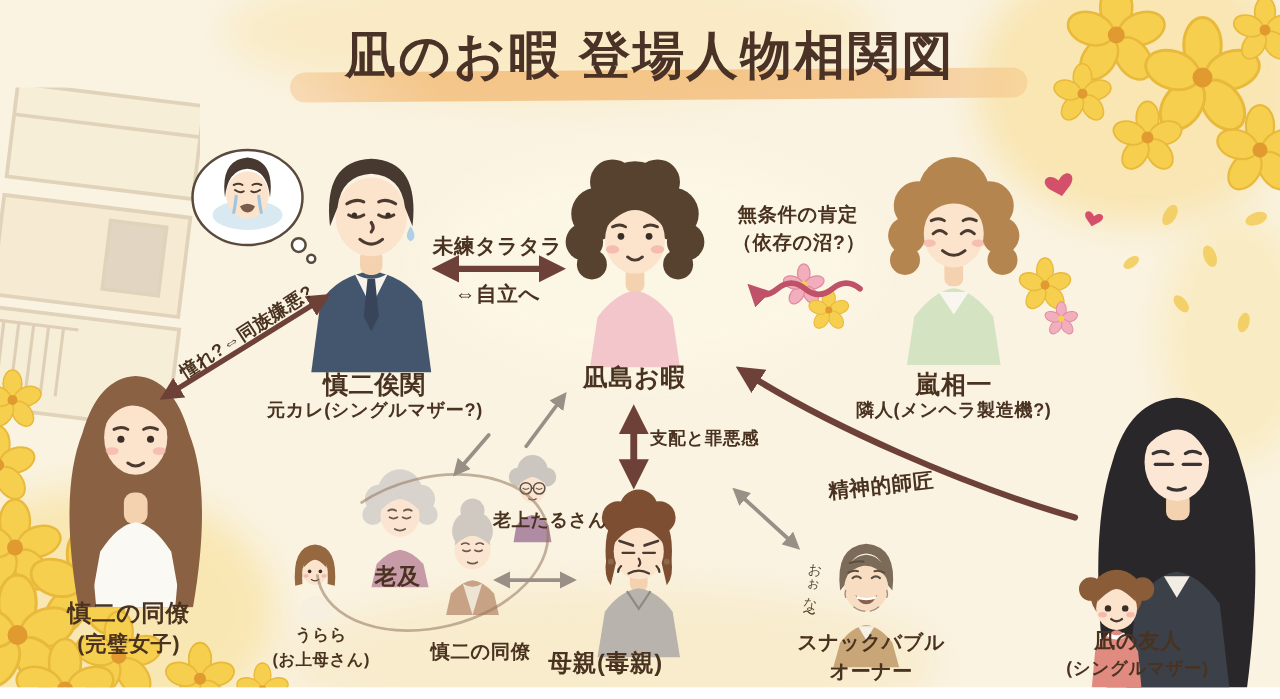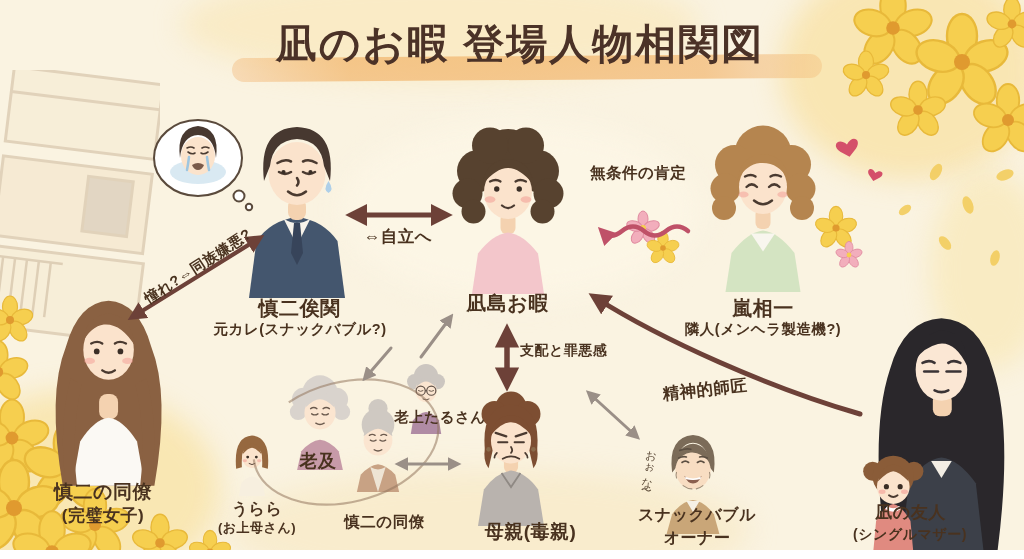--- a/index.html
+++ b/index.html
@@ -403,50 +403,52 @@
       <path d="M134,316 L258,239" stroke="#6d4138" stroke-width="4.2" marker-start="url(#aD)" marker-end="url(#aD)"></path>
       <path d="M507,333 V382" stroke="#6d4138" stroke-width="5.5" marker-start="url(#aD)" marker-end="url(#aD)"></path>
       <path d="M860,414 C770,388 662,340 596,298" stroke="#6d4138" stroke-width="5" marker-end="url(#aD)"></path>
       <path d="M590,394 L636,436" stroke="#9a8f87" stroke-width="3" marker-start="url(#aG)" marker-end="url(#aG)"></path>
       <path d="M400,464 H456" stroke="#9a8f87" stroke-width="3" marker-start="url(#aG)" marker-end="url(#aG)"></path>
       <path d="M421,357 L450,318" stroke="#9a8f87" stroke-width="3" marker-end="url(#aG)"></path>
       <path d="M391,348 L366,377" stroke="#9a8f87" stroke-width="3" marker-end="url(#aG)"></path>
     </g>
   </svg>
 
+  <div class="lbl" style="left:328px;top:188px;width:140px;font-size:16.5px;">未練タラタラ</div>
   <div class="lbl" style="left:590px;top:164px;width:135px;font-size:15.5px;text-align:left;">無条件の肯定</div>
 
   <div class="lbl sub" style="left:333px;top:227px;width:130px;font-size:16.5px;">⇔自立へ</div>
+  <div class="lbl" style="left:586px;top:186px;width:135px;font-size:15.5px;text-align:left;">（依存の沼?）</div>
 
   <div class="lbl" style="left:113px;top:258px;width:170px;font-size:14.5px;transform:rotate(-33deg);">憧れ?⇔同族嫌悪?</div>
 
   <div class="lbl" style="left:520px;top:342px;width:120px;font-size:14px;text-align:left;">支配と罪悪感</div>
 
   <div class="lbl" style="left:640px;top:380px;width:130px;font-size:16.5px;transform:rotate(-6deg);">精神的師匠</div>
 
   <div class="lbl" style="left:212px;top:297px;width:175px;font-size:20px;">慎二俟関</div>
-  <div class="lbl" style="left:190px;top:321px;width:220px;font-size:14.5px;">元カレ(スナックバブル?)</div>
+  <div class="lbl" style="left:190px;top:321px;width:220px;font-size:14.5px;">元カレ(シングルマザー?)</div>
 
   <div class="lbl" style="left:420px;top:292px;width:175px;font-size:20px;">凪島お暇</div>
 
   <div class="lbl" style="left:652px;top:321px;width:222px;font-size:14.5px;">隣人(メンヘラ製造機?)</div>
   <div class="lbl" style="left:678px;top:297px;width:170px;font-size:20px;">嵐相一</div>
 
   <div class="lbl" style="left:18px;top:481px;width:170px;font-size:19px;">慎二の同僚</div>
   <div class="lbl" style="left:18px;top:506px;width:170px;font-size:17px;">(完璧女子)</div>
 
   <div class="lbl" style="left:283px;top:451px;width:70px;font-size:18px;">老及</div>
   <div class="lbl" style="left:380px;top:409px;width:120px;font-size:14.5px;">老上たるさん</div>
 
-  <div class="lbl" style="left:212px;top:500px;width:90px;font-size:16px;">うらら</div>
+  <div class="lbl" style="left:212px;top:500px;width:90px;font-size:13px;">うらら</div>
   <div class="lbl" style="left:204px;top:520px;width:106px;font-size:13px;">(お上母さん)</div>
 
   <div class="lbl" style="left:337px;top:513px;width:95px;font-size:15.5px;">慎二の同僚</div>
 
-  <div class="lbl" style="left:458px;top:521px;width:145px;font-size:19px;">母親(毒親)</div>
+  <div class="lbl" style="left:412px;top:521px;width:145px;font-size:19px;">母親(毒親)</div>
 
   <div class="lbl" style="left:617px;top:506px;width:160px;font-size:16px;">スナックバブル</div>
   <div class="lbl" style="left:617px;top:529px;width:160px;font-size:16px;">オーナー</div>
   <div class="lbl" style="left:638px;top:443px;width:18px;font-size:11px;font-weight:400;writing-mode:vertical-rl;white-space:normal;transform:rotate(8deg);color:#5c4a38;">おぉな〜</div>
 
   <div class="lbl" style="left:828px;top:503px;width:165px;font-size:17px;">凪の友人</div>
   <div class="lbl" style="left:820px;top:526px;width:180px;font-size:14px;">(シングルマザー)</div>
 
 </div>
 

